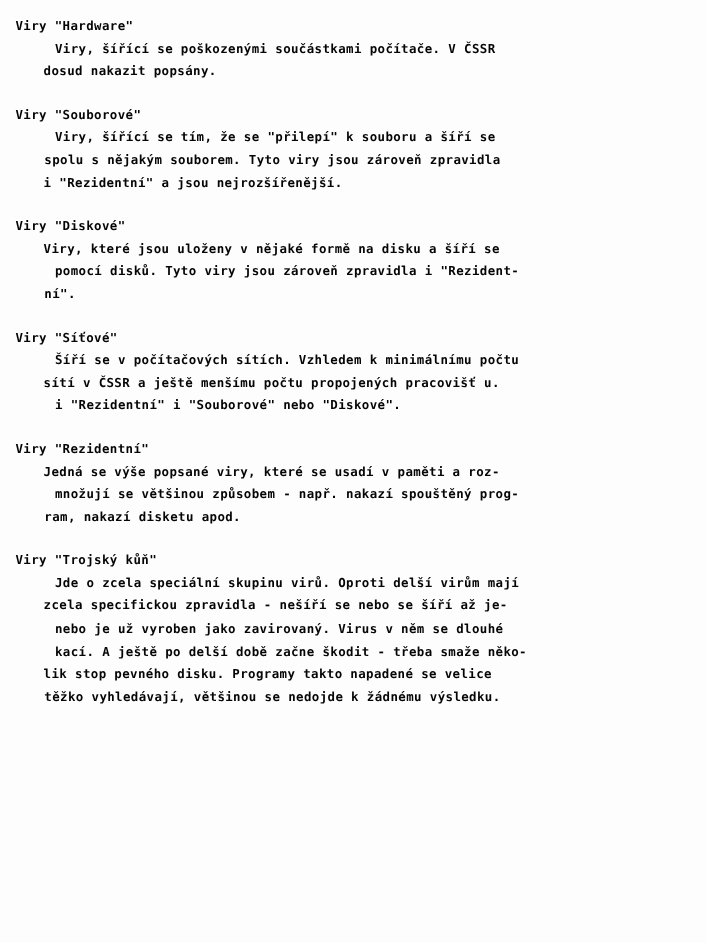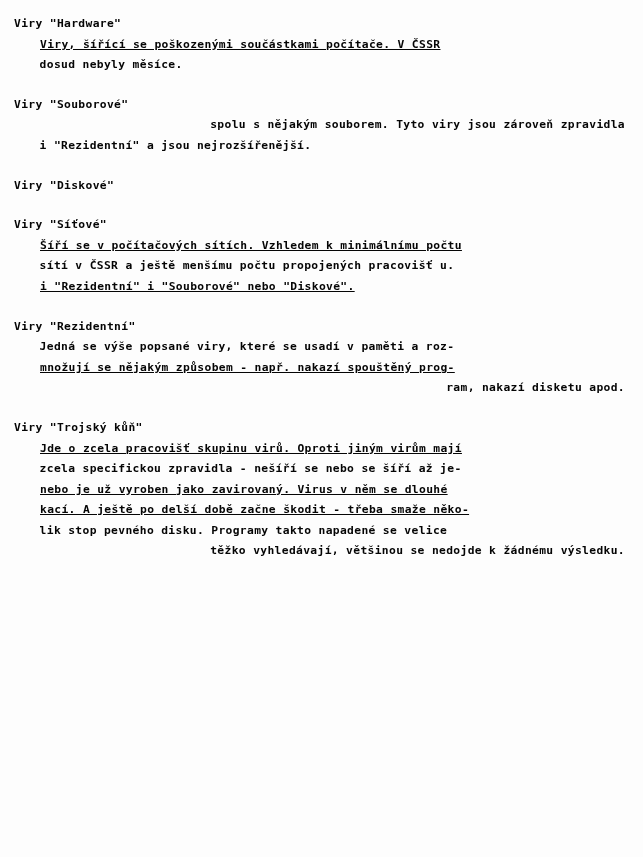--- a/index.html
+++ b/index.html
@@ -43,83 +43,89 @@
   }
   .para {
     margin: 0;
     padding-left: 26px;
   }
   .line {
     white-space: pre;
     display: block;
   }
   
-  .jit1 { margin-left: 0; text-decoration: underline; }
+  .jit1 { margin-left: 10px; }
   .jit2 { margin-left: -0.4px; }
-  .jit3 { margin-left: 0.3px; text-align: right; }
+  .jit3 { margin-left: 0.3px; }
   .spacer { height: 9px; }
 </style>
 </head>
 <body>
 
 <div id="page">
   <div class="doc">
 
     <div class="section">
       <div class="heading">Viry "Hardware"</div>
       <div class="para">
         <span class="line jit1">Viry, šířící se poškozenými součástkami počítače. V ČSSR</span>
-        <span class="line jit2">dosud nebyly měsíce.</span>
+        <span class="line jit2">dosud nakazit popsány.</span>
       </div>
     </div>
 
     <div class="spacer"></div>
 
     <div class="section">
       <div class="heading">Viry "Souborové"</div>
       <div class="para">
+        <span class="line jit1">Viry, šířící se tím, že se "přilepí" k souboru a šíří se</span>
         <span class="line jit3">spolu s nějakým souborem. Tyto viry jsou zároveň zpravidla</span>
         <span class="line jit2">i "Rezidentní" a jsou nejrozšířenější.</span>
       </div>
     </div>
 
     <div class="spacer"></div>
 
     <div class="section">
       <div class="heading">Viry "Diskové"</div>
+      <div class="para">
+        <span class="line jit2">Viry, které jsou uloženy v nějaké formě na disku a šíří se</span>
+        <span class="line jit1">pomocí disků. Tyto viry jsou zároveň zpravidla i "Rezident-</span>
+        <span class="line jit3">ní".</span>
+      </div>
     </div>
 
     <div class="spacer"></div>
 
     <div class="section">
       <div class="heading">Viry "Síťové"</div>
       <div class="para">
         <span class="line jit1">Šíří se v počítačových sítích. Vzhledem k minimálnímu počtu</span>
         <span class="line jit2">sítí v ČSSR a ještě menšímu počtu propojených pracovišť u.</span>
         <span class="line jit1">i "Rezidentní" i "Souborové" nebo "Diskové".</span>
       </div>
     </div>
 
     <div class="spacer"></div>
 
     <div class="section">
       <div class="heading">Viry "Rezidentní"</div>
       <div class="para">
         <span class="line jit2">Jedná se výše popsané viry, které se usadí v paměti a roz-</span>
-        <span class="line jit1">množují se nějakým způsobem - např. nakazí spouštěný prog-</span>
+        <span class="line jit1">množují se většinou způsobem - např. nakazí spouštěný prog-</span>
         <span class="line jit3">ram, nakazí disketu apod.</span>
       </div>
     </div>
 
     <div class="spacer"></div>
 
     <div class="section">
       <div class="heading">Viry "Trojský kůň"</div>
       <div class="para">
-        <span class="line jit1">Jde o zcela pracovišť skupinu virů. Oproti jiným virům mají</span>
+        <span class="line jit1">Jde o zcela speciální skupinu virů. Oproti delší virům mají</span>
         <span class="line jit2">zcela specifickou zpravidla - nešíří se nebo se šíří až je-</span>
         <span class="line jit1">nebo je už vyroben jako zavirovaný. Virus v něm se dlouhé</span>
         <span class="line jit1">kací. A ještě po delší době začne škodit - třeba smaže něko-</span>
         <span class="line jit2">lik stop pevného disku. Programy takto napadené se velice</span>
         <span class="line jit3">těžko vyhledávají, většinou se nedojde k žádnému výsledku.</span>
       </div>
     </div>
 
   </div>
 </div>

